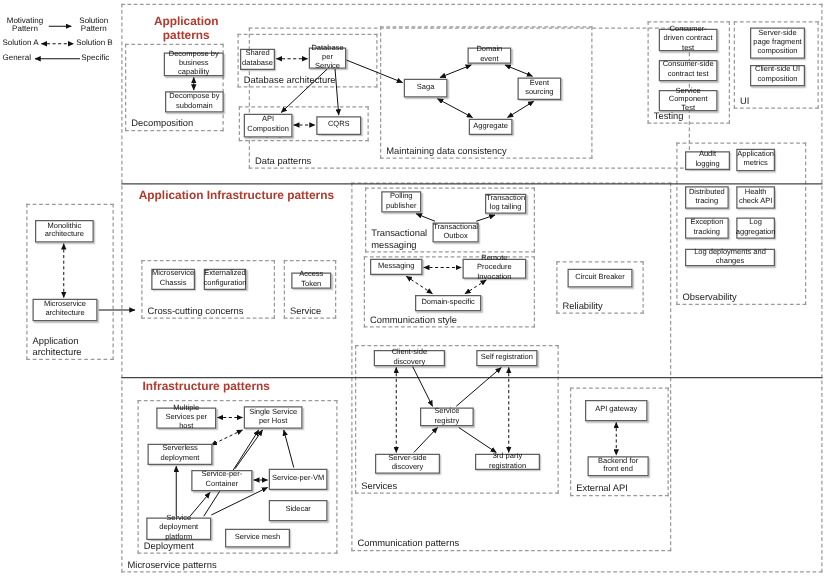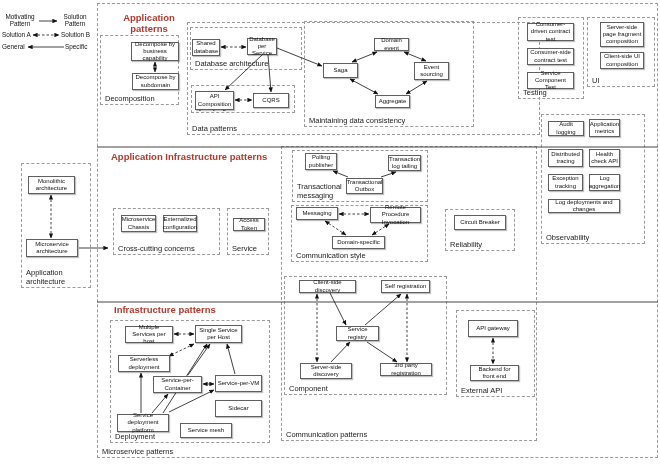--- a/index.html
+++ b/index.html
@@ -20,21 +20,21 @@
 </head>
 <body>
 
 <div id="diagram-canvas">
     <div class="group" style="left: 97px; top: 3px; width: 561px; height: 455px;">
       <span class="group-label">Microservice patterns</span>
     </div>
     <div class="group" style="left: 100px; top: 35px; width: 79px; height: 70px;">
       <span class="group-label">Decomposition</span>
     </div>
-    <div class="group" style="left: 187px; top: 22px; width: 353px; height: 113px;">
+    <div class="group" style="left: 199px; top: 22px; width: 353px; height: 113px;">
       <span class="group-label">Data patterns</span>
     </div>
     <div class="group" style="left: 190px; top: 27px; width: 112px; height: 43px;">
       <span class="group-label">Database architecture</span>
     </div>
     <div class="group" style="left: 191px; top: 85px; width: 104px; height: 28px;">
       <span class="group-label">Querying</span>
     </div>
     <div class="group" style="left: 304px; top: 21px; width: 170px; height: 106px;">
       <span class="group-label">Maintaining data consistency</span>
@@ -65,21 +65,21 @@
       <span class="group-label">Transactional
 messaging</span>
     </div>
     <div class="group" style="left: 291px; top: 205px; width: 137px; height: 57px;">
       <span class="group-label">Communication style</span>
     </div>
     <div class="group" style="left: 445px; top: 209px; width: 70px; height: 42px;">
       <span class="group-label">Reliability</span>
     </div>
     <div class="group" style="left: 284px; top: 276px; width: 163px; height: 119px;">
-      <span class="group-label">Component</span>
+      <span class="group-label">Services</span>
     </div>
     <div class="group" style="left: 456px; top: 310px; width: 79px; height: 87px;">
       <span class="group-label">External API</span>
     </div>
     <div class="group" style="left: 110px; top: 320px; width: 160px; height: 123px;">
       <span class="group-label">Deployment</span>
     </div>
     <svg width="660" height="467" id="edges-layer">
       <defs>
         <marker id="ah" markerUnits="userSpaceOnUse" markerWidth="5" markerHeight="4.4" refX="4.6" refY="2.2" orient="auto">

